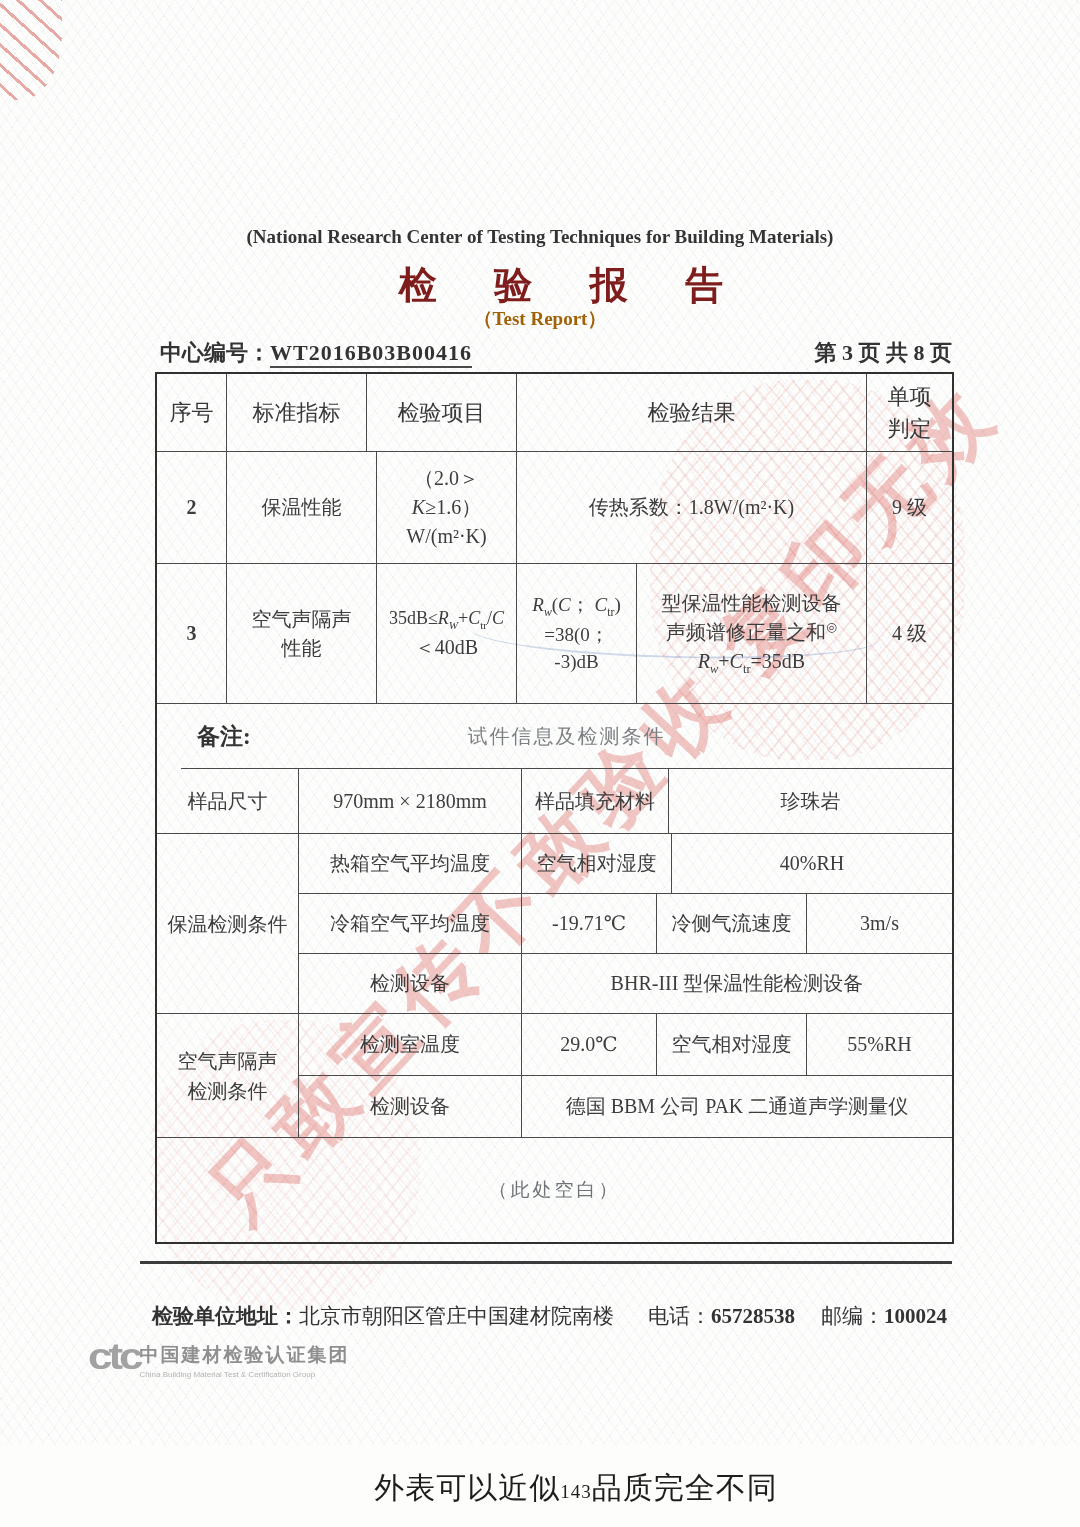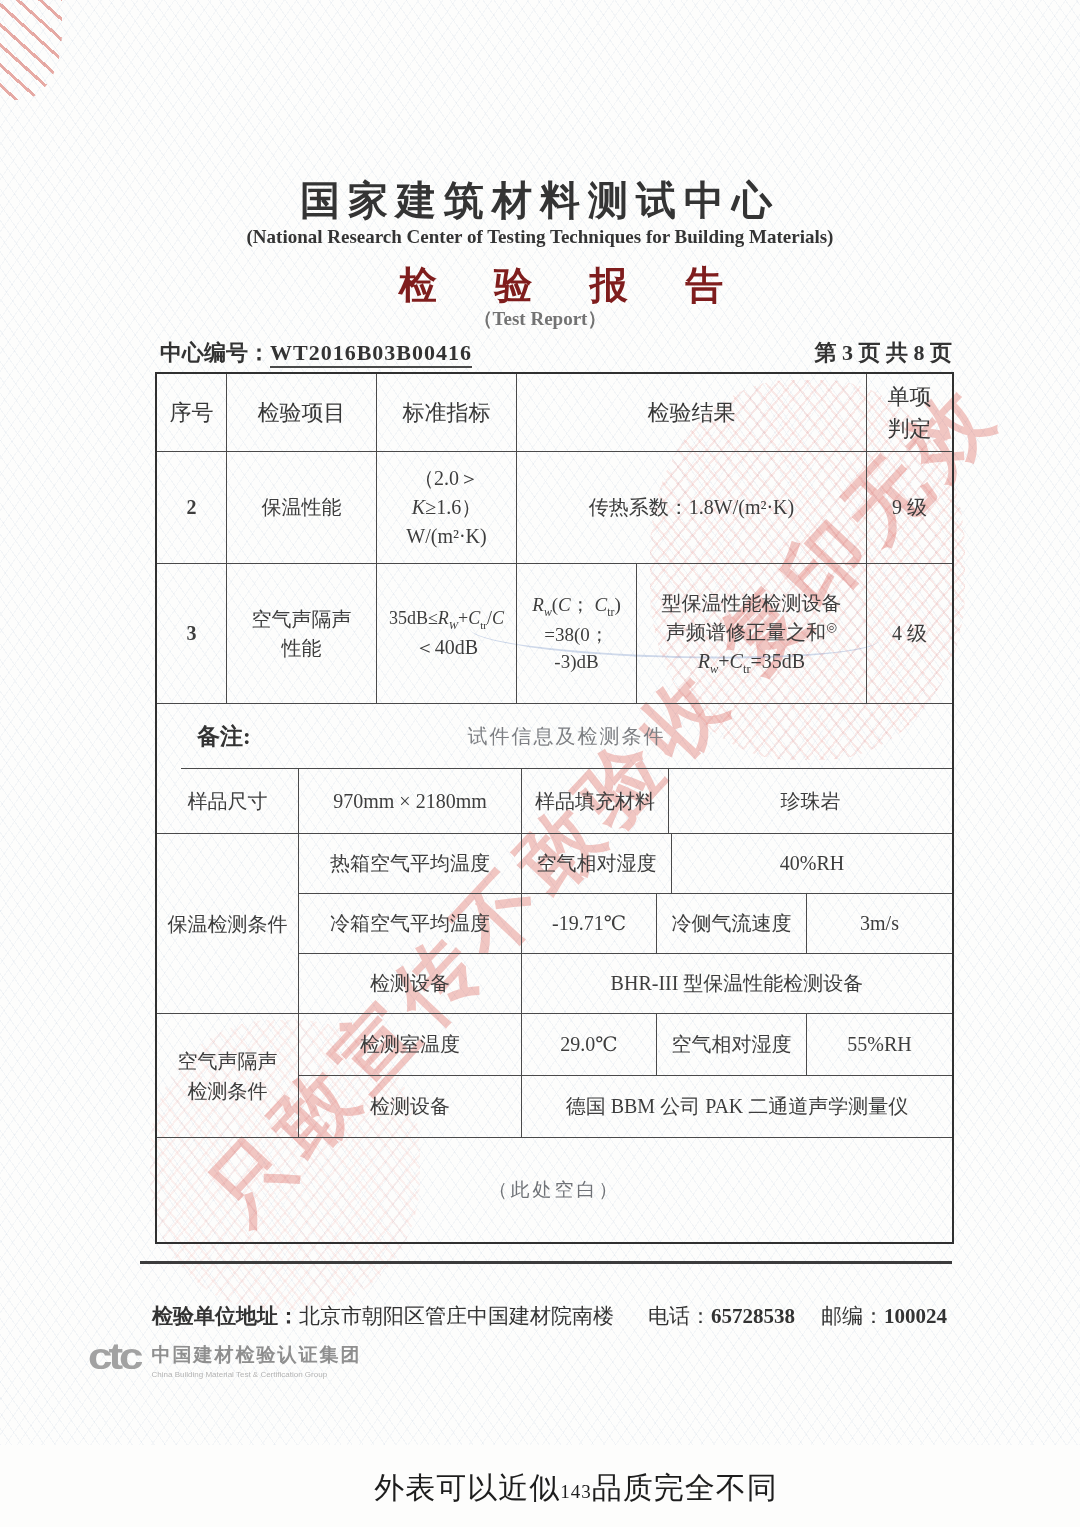--- a/index.html
+++ b/index.html
@@ -42,21 +42,21 @@
     position:absolute;left:470px;top:610px;width:410px;height:46px;
     border-bottom:2px solid rgba(120,150,200,0.35);
     border-radius:50%;transform:rotate(1.5deg);pointer-events:none;
   }
 
   .abs{position:absolute;}
   .ctr{left:0;width:1080px;text-align:center;}
   .title-cn{top:173px;font-size:40px;font-weight:bold;letter-spacing:8px;color:#343434;}
   .title-en{top:226px;font-size:19px;font-weight:bold;color:#343434;}
   .report-cn{top:260px;font-size:38px;font-weight:bold;letter-spacing:24px;color:#7f1d1d;margin-left:33px;}
-  .report-en{top:306px;font-size:19px;font-weight:bold;color:#737373;}
+  .report-en{top:306px;font-size:19px;font-weight:bold;color:#a16207;}
 
   .report-no{left:160px;top:338px;font-size:22px;font-weight:bold;color:#333;}
   .report-no .num{border-bottom:2px solid #4a4a4a;padding-bottom:1px;letter-spacing:1px;}
   .page-info{top:338px;right:128px;font-size:22px;font-weight:bold;color:#333;}
 
   
   .rtable{
     position:absolute;left:155px;top:372px;width:795px;
     border:2px solid #303030;box-sizing:content-box;
     font-size:20px;color:#3d3d3d;background:transparent;
@@ -92,21 +92,21 @@
   .foot-line .val{font-weight:bold;}
   .foot-line .sp{display:inline-block;width:34px;}
   .foot-line .sp2{display:inline-block;width:26px;}
 
   .logo{position:absolute;left:88px;top:1336px;display:flex;align-items:flex-start;}
   .logo-ctc{
     font-family:"Liberation Sans","DejaVu Sans",sans-serif;
     font-size:44px;font-weight:bold;color:#a2a2a2;line-height:0.9;
     letter-spacing:-4px;transform:scaleY(0.85);
   }
-  .logo-text{margin-left:12px;margin-top:6px;}
+  .logo-text{margin-top:6px;}
   .logo-cn{font-size:19px;font-weight:bold;color:#8f8f8f;letter-spacing:2px;font-family:"Liberation Sans","DejaVu Sans",sans-serif;}
   .logo-en{font-size:8px;color:#b3b3b3;margin-top:2px;font-family:"Liberation Sans","DejaVu Sans",sans-serif;}
 
   .caption{position:absolute;left:0;width:1080px;top:1468px;text-align:center;font-size:30px;color:#1d1d1d;letter-spacing:1px;padding-left:36px;}
   .caption .num{font-size:19px;}
 
   
   .w70{width:70px;} .w150{width:150px;} .w140{width:140px;} .w350{width:350px;}
   .w120{width:120px;} .w230{width:230px;} .w85{width:85px;flex:1;}
   .w142{width:142px;} .w223{width:223px;} .w135{width:135px;} .w147{width:147px;}
@@ -119,36 +119,35 @@
 <body>
 
 <div class="page">
   <div class="texture"></div>
   <div class="corner-mark"></div>
   <div class="security-patch"></div>
   <div class="security-patch small"></div>
   <div class="watermark" style="color: rgb(216, 84, 76); opacity: 0.32;">只敢宣传不敢验收 复印无效</div>
   <div class="pen-stroke"></div>
 
-  <div class="abs ctr title-cn">国家建筑材料测试中心</div>
   <div class="abs ctr title-en">(National Research Center of Testing Techniques for Building Materials)</div>
   <div class="abs ctr report-cn">检 验 报 告</div>
   <div class="abs ctr report-en">（Test Report）</div>
 
   <div class="abs report-no">
     <span>中心编号：</span><span class="num">WT2016B03B00416</span>
   </div>
   <div class="abs page-info">第 3 页 共 8 页</div>
 
   <div class="rtable">
 
     <div class="trow h78">
       <div class="cell w70 hdr">序号</div>
+      <div class="cell w140 hdr">标准指标</div>
       <div class="cell w150 hdr">检验项目</div>
-      <div class="cell w140 hdr">标准指标</div>
       <div class="cell w350 hdr">检验结果</div>
       <div class="cell w85 last hdr">
         <span class="line">单项</span>
         <span class="line">判定</span>
       </div>
     </div>
 
     <div class="trow h112">
       <div class="cell w70 bold">2</div>
       <div class="cell w150">保温性能</div>

